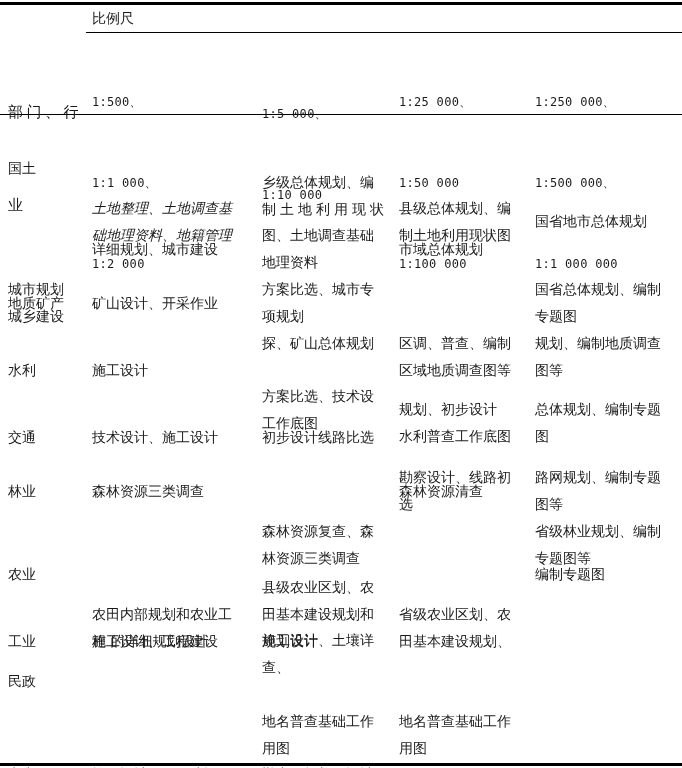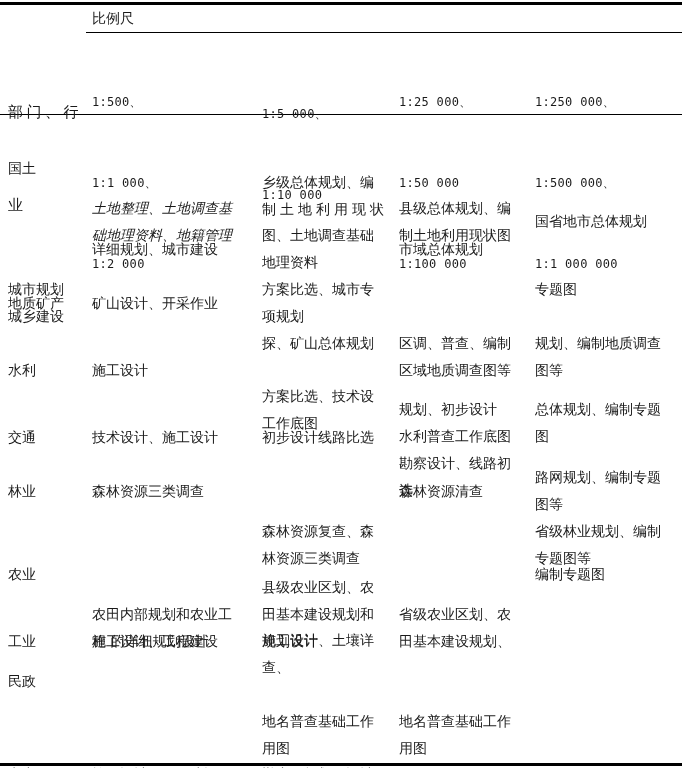--- a/index.html
+++ b/index.html
@@ -76,21 +76,21 @@
   <div>
     <div class="cell c0" style="top:223px;">
       <div>城市规划</div><div>城乡建设</div>
     </div>
     <div class="cell c1" style="top:236px;"><div>详细规划、城市建设</div></div>
     <div class="cell c2" style="top:223px;">
       <div>方案比选、城市专</div><div>项规划</div>
     </div>
     <div class="cell c3" style="top:236px;"><div>市域总体规划</div></div>
     <div class="cell c4" style="top:223px;">
-      <div>专题图</div>
+      <div>国省总体规划、编制</div><div>专题图</div>
     </div>
   </div>
 
   <div>
     <div class="cell c0" style="top:290px;"><div>地质矿产</div></div>
     <div class="cell c1" style="top:290px;"><div>矿山设计、开采作业</div></div>
     <div class="cell c2" style="top:277px;">
       <div>探、矿山总体规划</div>
     </div>
     <div class="cell c3" style="top:277px;">
@@ -112,21 +112,21 @@
     </div>
     <div class="cell c4" style="top:343px;">
       <div>总体规划、编制专题</div><div>图</div>
     </div>
   </div>
 
   <div>
     <div class="cell c0" style="top:424px;"><div>交通</div></div>
     <div class="cell c1" style="top:424px;"><div>技术设计、施工设计</div></div>
     <div class="cell c2" style="top:424px;"><div>初步设计线路比选</div></div>
-    <div class="cell c3" style="top:397px;">
+    <div class="cell c3" style="top:411px;">
       <div>勘察设计、线路初</div><div>选</div>
     </div>
     <div class="cell c4" style="top:411px;">
       <div>路网规划、编制专题</div><div>图等</div>
     </div>
   </div>
 
   <div>
     <div class="cell c0" style="top:478px;"><div>林业</div></div>
     <div class="cell c1" style="top:478px;"><div>森林资源三类调查</div></div>

